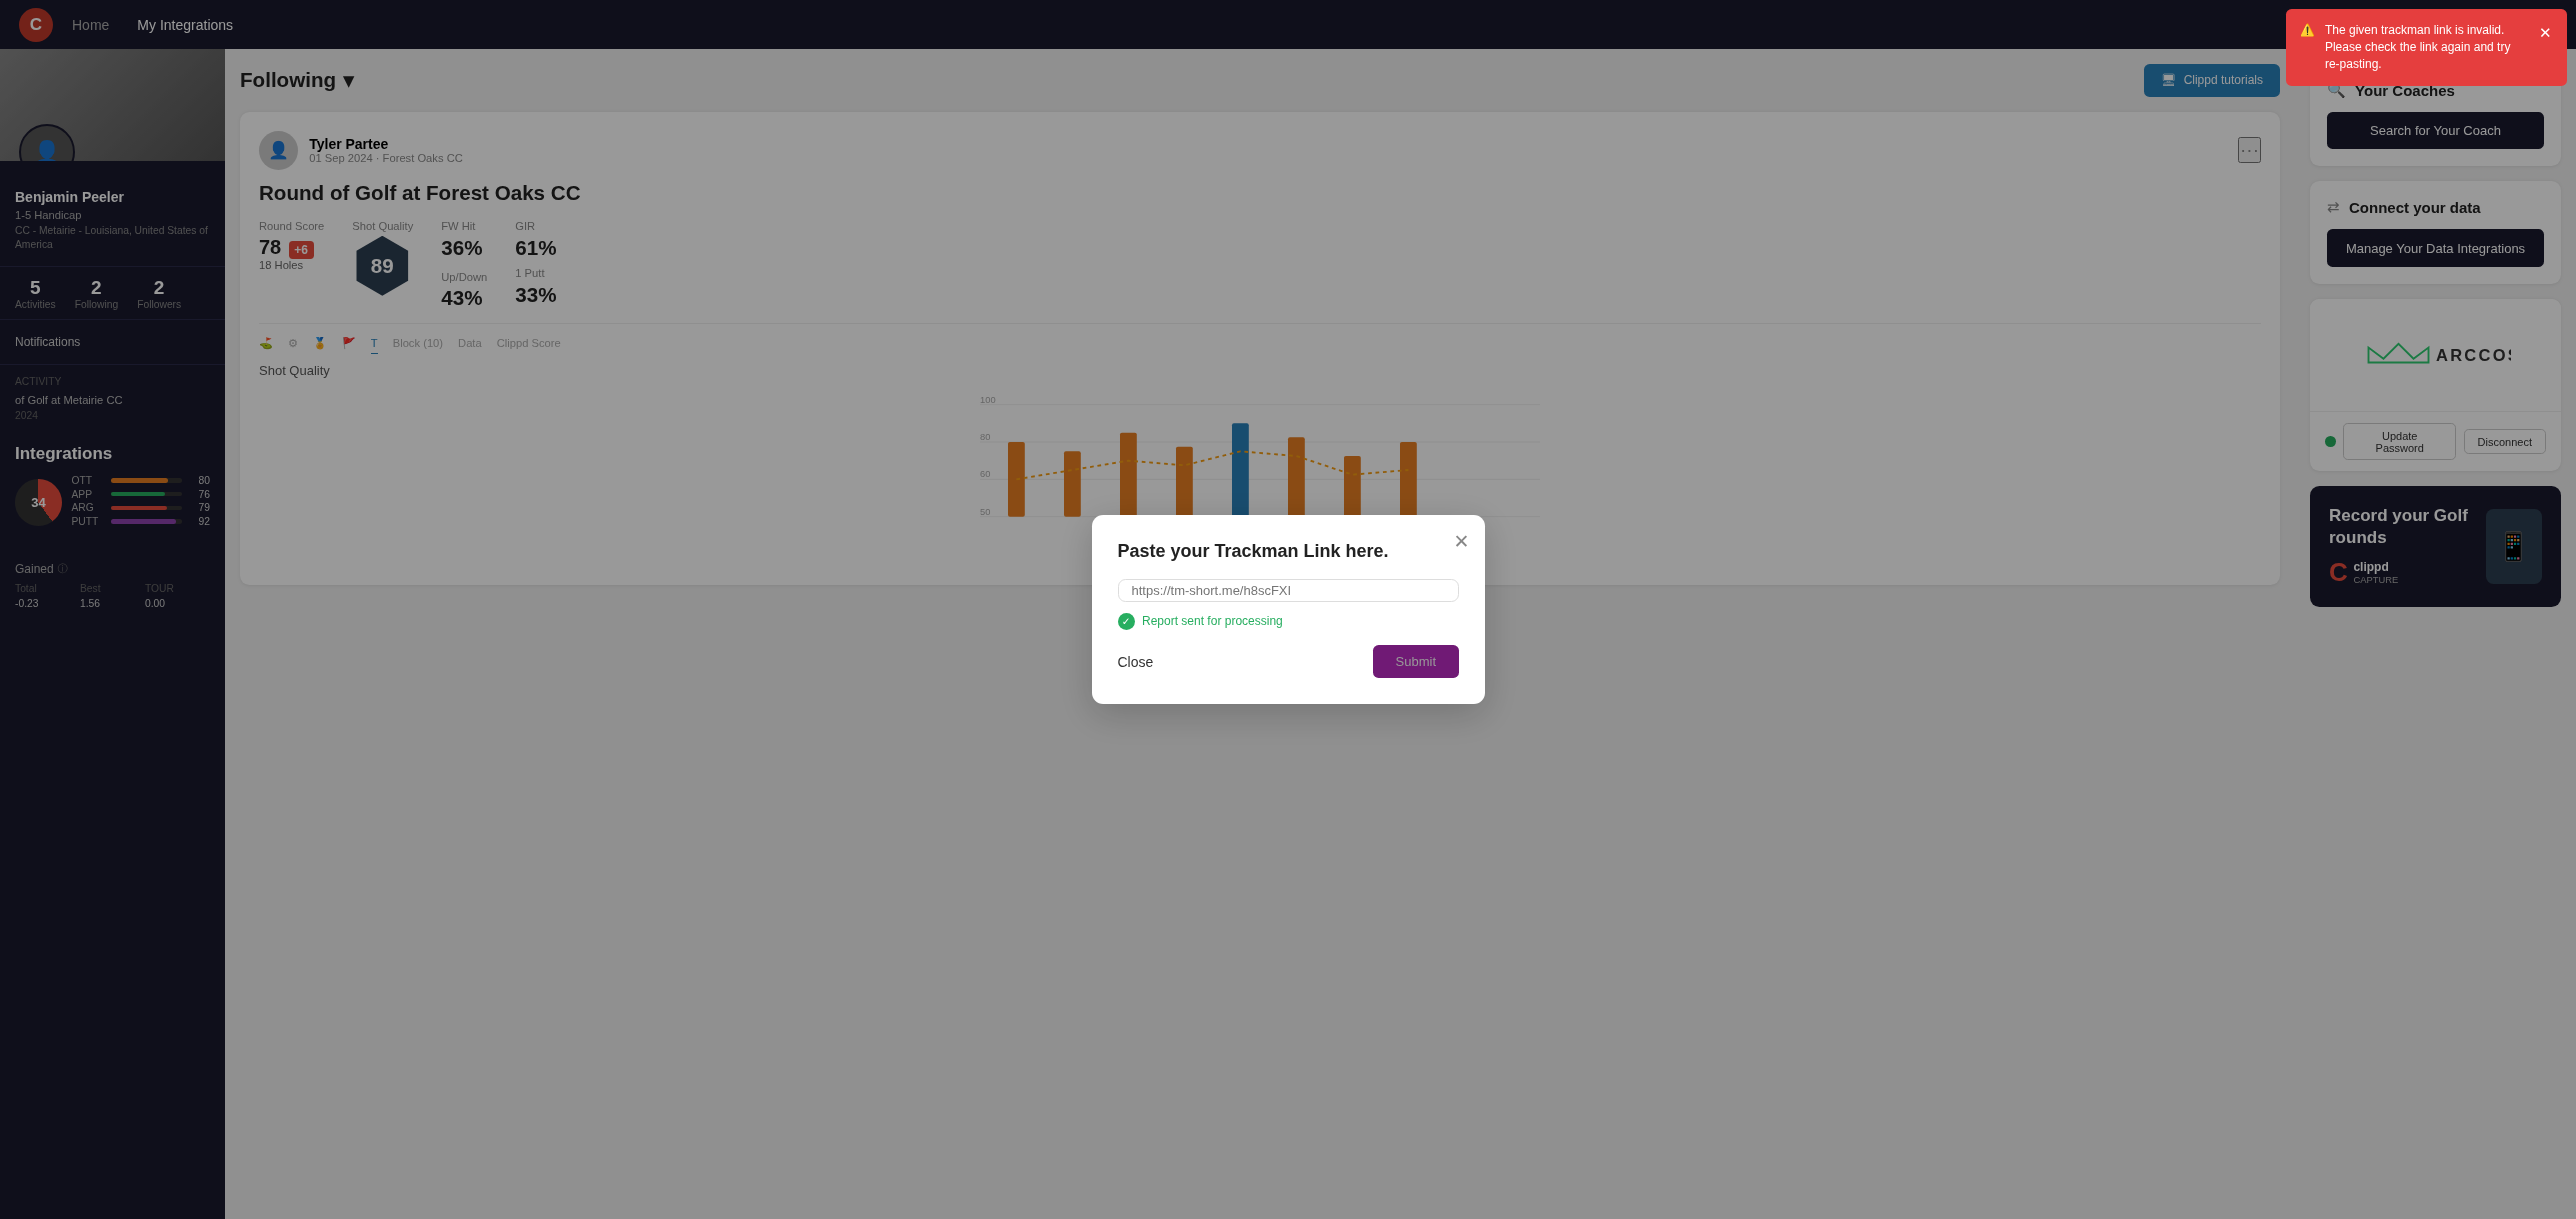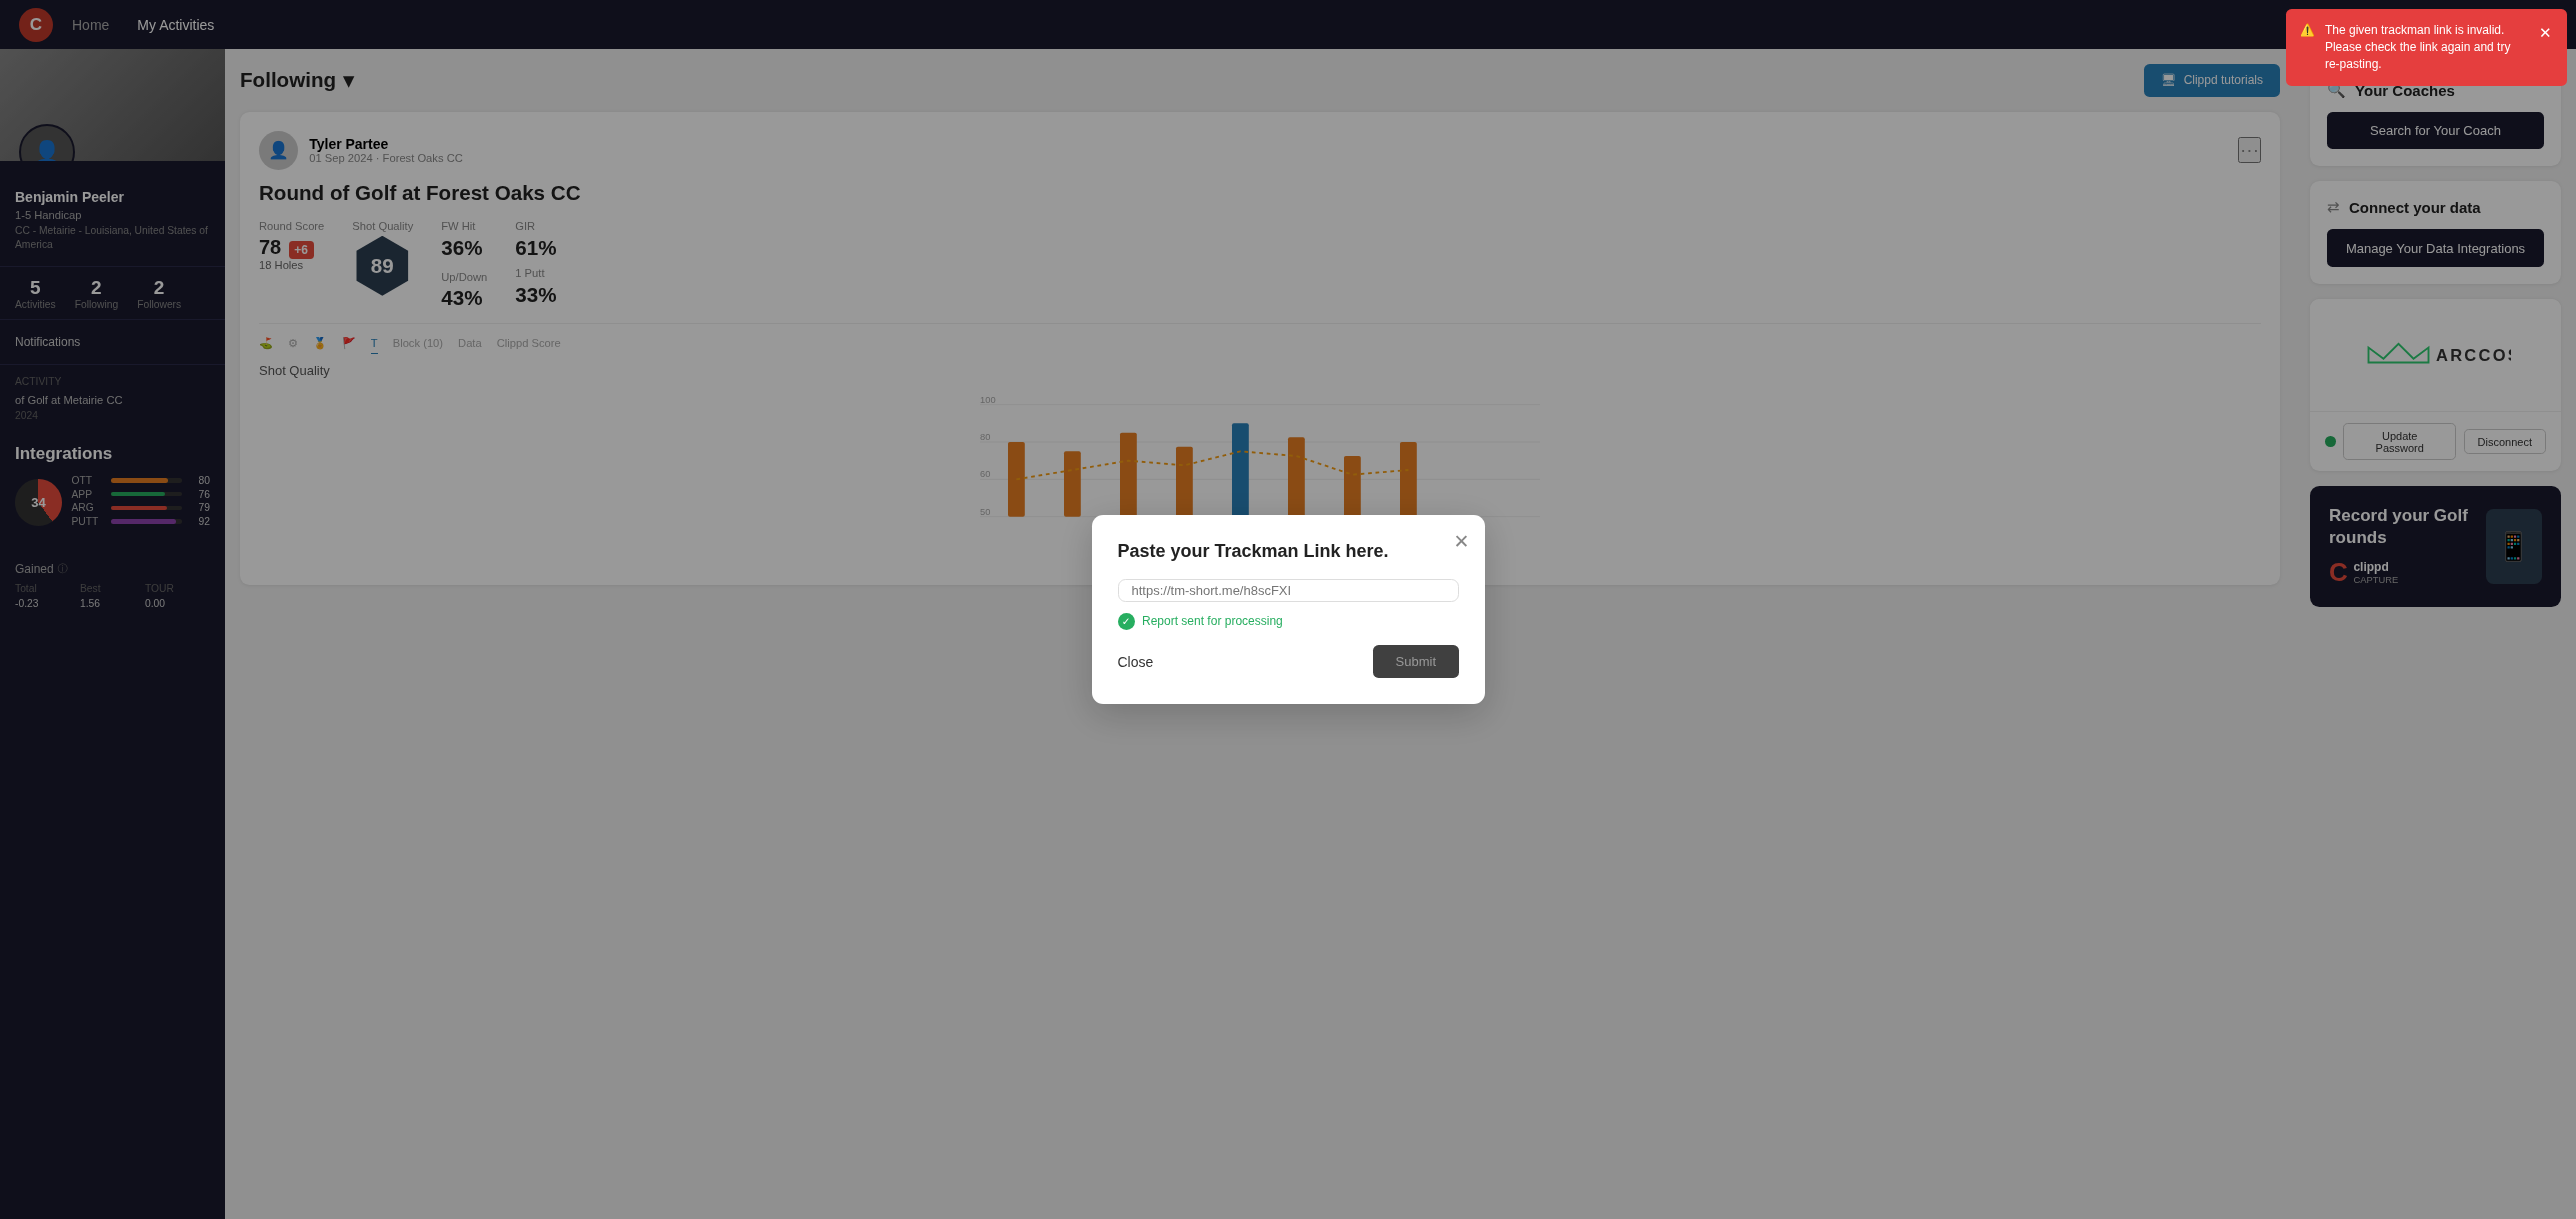--- a/index.html
+++ b/index.html
@@ -195,37 +195,37 @@
       margin-bottom: 11.2px;
     }
     .modal-success { display: flex; align-items: center; gap: 7.5px; color: #27ae60; font-size: 12px; margin-bottom: 15px; }
     .success-check { width: 17px; height: 17px; background: #27ae60; border-radius: 50%; color: white; display: flex; align-items: center; justify-content: center; font-size: 10.3px; }
     .modal-actions { display: flex; justify-content: space-between; align-items: center; }
     .modal-close-btn {
       background: none; border: none; font-size: 14px; color: #333;
       cursor: pointer; font-weight: 500;
     }
     .modal-submit-btn {
-      background: #404040; color: #999; border: none;
+      background: #701a75; color: #999; border: none;
       padding: 9.4px 22.5px; border-radius: 5.6px; font-size: 13px; cursor: pointer;
     }
 
     
     ::-webkit-scrollbar { width: 5.6px; }
     ::-webkit-scrollbar-track { background: transparent; }
     ::-webkit-scrollbar-thumb { background: #ccc; border-radius: 2.8px; }
   </style>
 </head>
 <body>
 
 <nav class="top-nav">
   <div class="top-nav-logo">C</div>
   <div class="top-nav-links">
     <span class="top-nav-link">Home</span>
-    <span class="top-nav-link active">My Activities</span>
+    <span class="top-nav-link active">My Integrations</span>
   </div>
   <div class="top-nav-spacer"></div>
   <div class="top-nav-icons">
     <span class="nav-icon">🔍</span>
     <span class="nav-icon">👥</span>
     <span class="nav-icon">🔔</span>
     <span class="nav-icon">➕ ▾</span>
     <span class="nav-icon">👤 ▾</span>
   </div>
 </nav>

